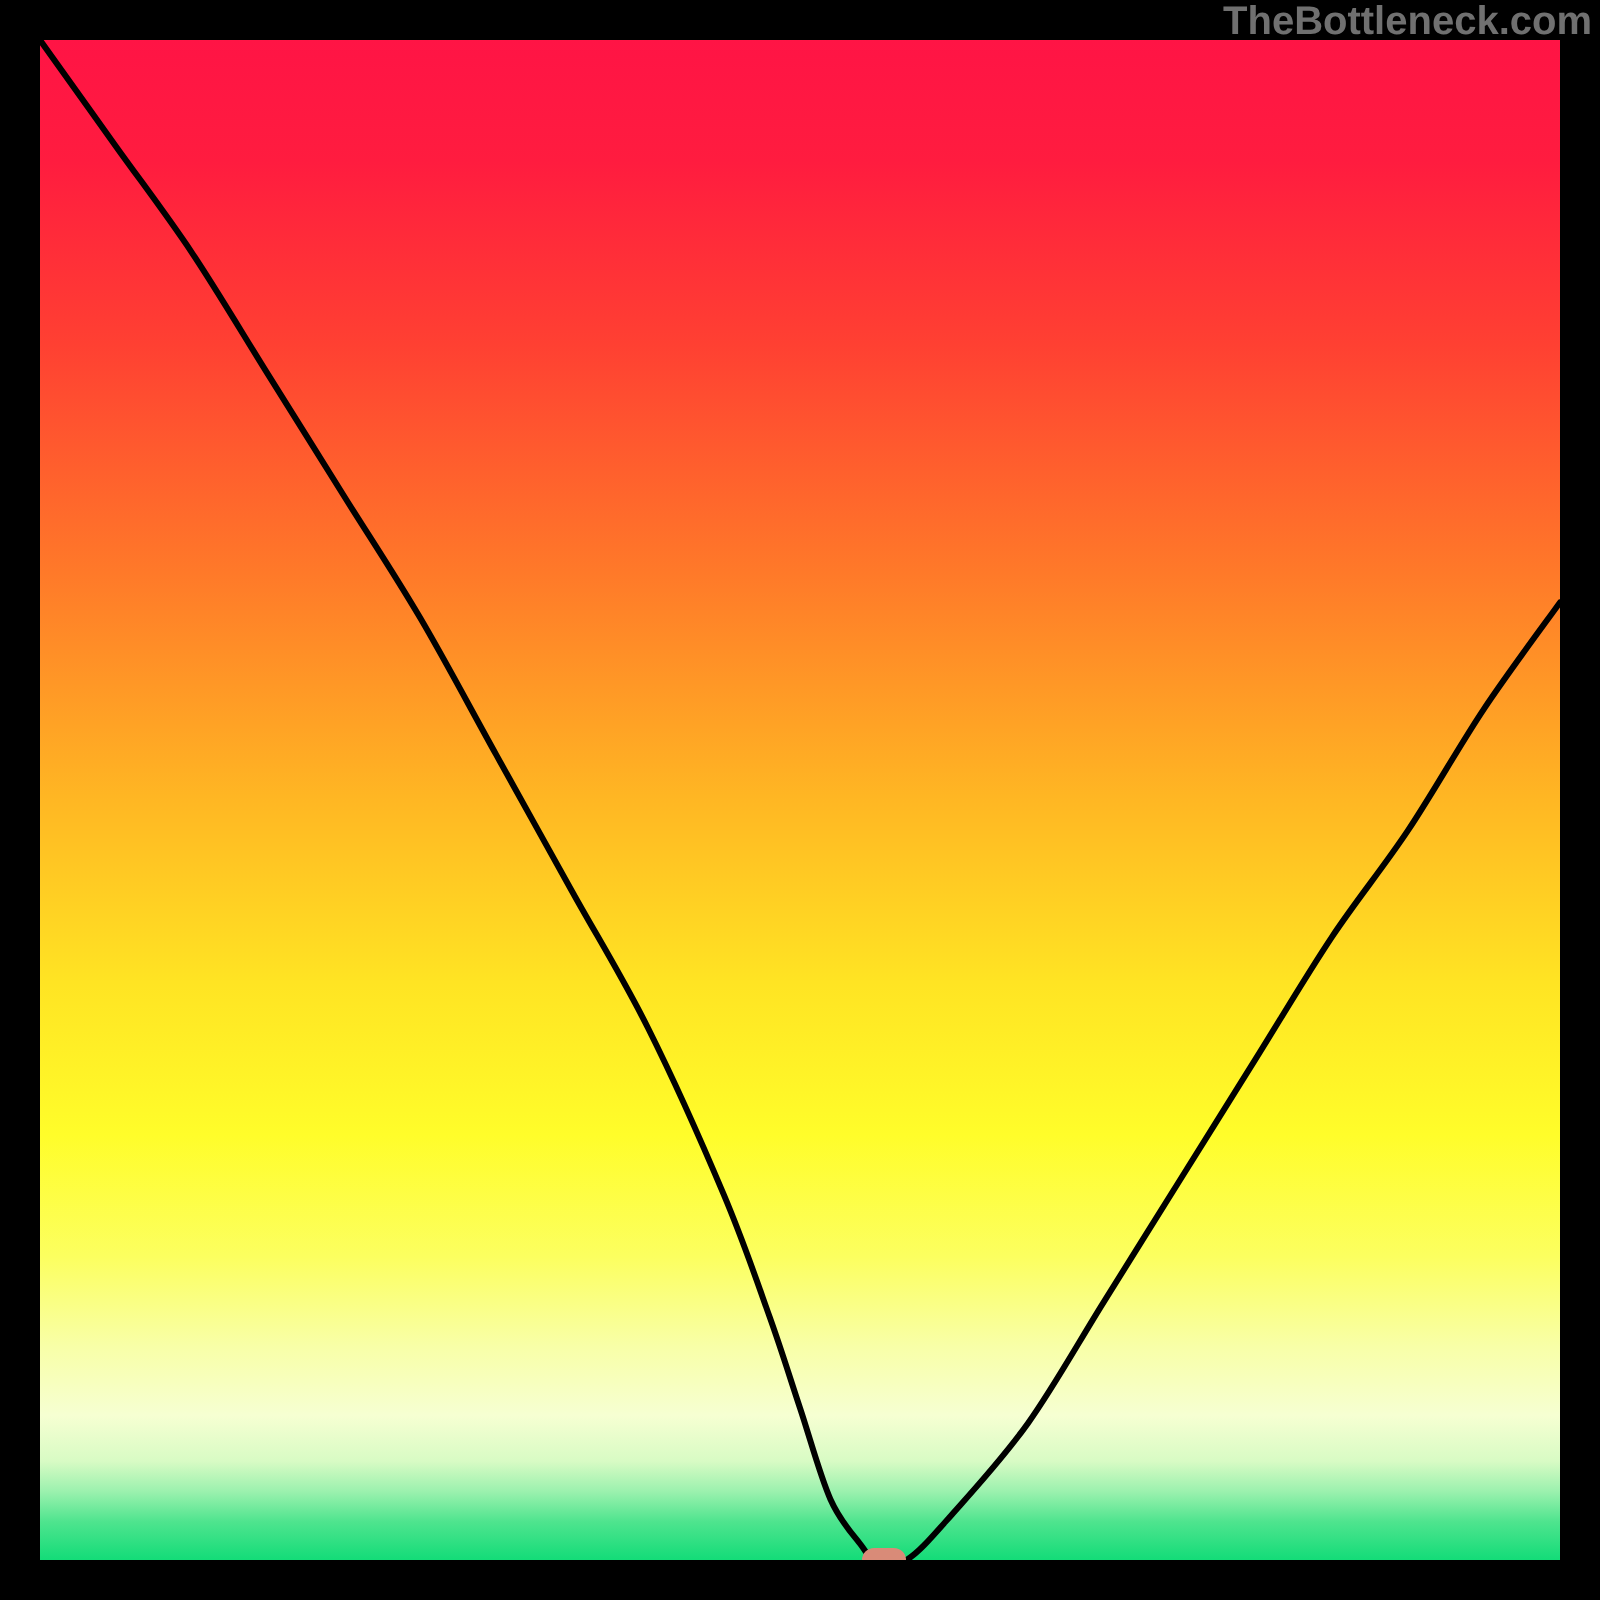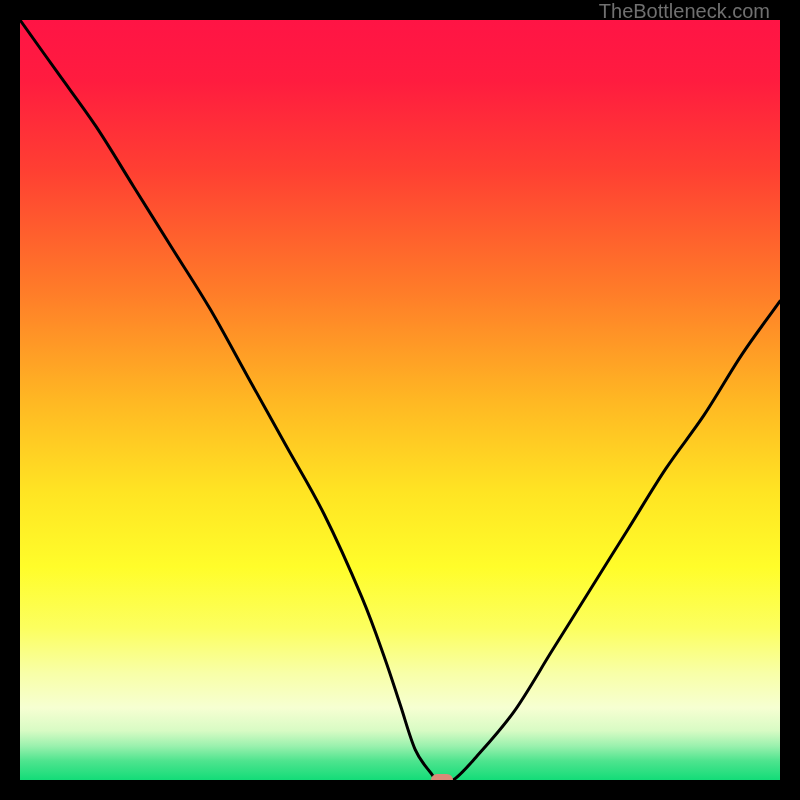--- a/index.html
+++ b/index.html
@@ -28,23 +28,23 @@
   .gradient-bg {
     position: absolute;
     left: 0;
     top: 0;
     width: 100%;
     height: 100%;
   }
   .watermark {
     position: absolute;
     top: 0px;
-    right: 30px;
+    right: 4px;
     font-size: 20px;
-    font-weight: 400;
+    font-weight: 700;
     color: #707070;
     letter-spacing: 0;
   }
   svg.curve {
     position: absolute;
     left: 0;
     top: 0;
     width: 100%;
     height: 100%;
   }

